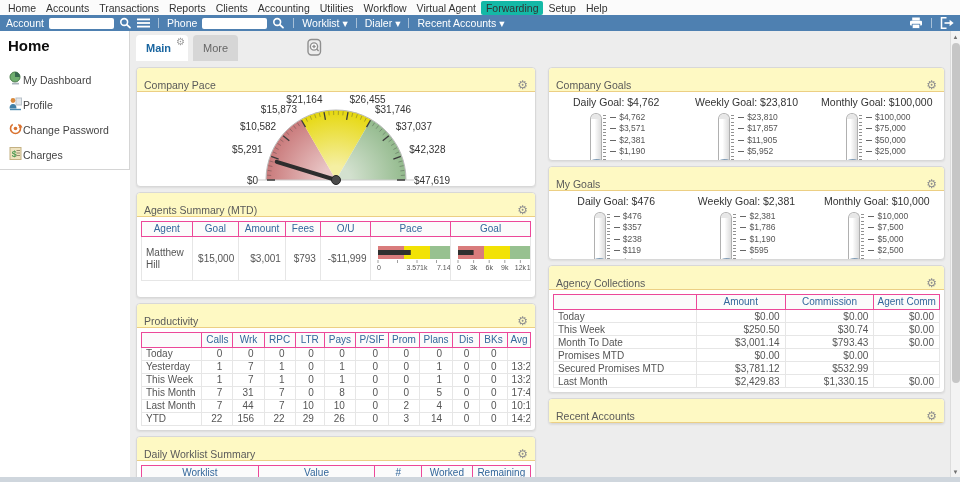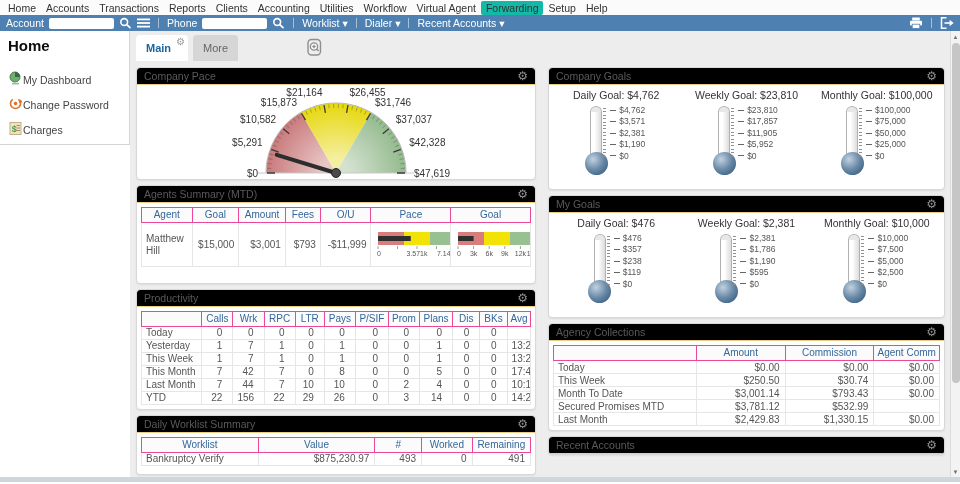--- a/index.html
+++ b/index.html
@@ -44,21 +44,21 @@
   .tab.inactive{background:#d6d6d6;color:#666}
   .tab-gear{position:absolute;top:1px;right:3px;font-size:10px;color:#9a9a9a;font-weight:normal}
   .add-dash{margin-left:62px;margin-bottom:3px;cursor:pointer;display:flex}
 
   
   .cols{display:flex;gap:12px;padding:6px 0 0 6px;align-items:flex-start}
   .col{display:flex;flex-direction:column;gap:5px}
   .col-l{width:400px}.col-r{width:397px}
   .widget{background:#fff;border:1px solid #d8d8d8;border-radius:4px;width:100%;
     box-shadow:0 1px 2px rgba(0,0,0,.07);overflow:hidden}
-  .whead{height:17px;background:#000000;display:flex;align-items:center;padding:0 7px;
+  .whead{height:24px;background:#fef9c3;display:flex;align-items:flex-end;padding:0 7px;
     font-size:10.5px;color:#5a5a5a;border-radius:3px 3px 0 0;border-bottom:1px solid #eccf84}
   .whead .gear{margin-left:auto;color:#8f8f8f;font-size:12px;cursor:pointer;line-height:12px}
 
   
   table{border-collapse:collapse;width:calc(100% - 8px);margin:4px;font-size:10px;
     color:#555;table-layout:fixed}
   th{color:#33679b;font-weight:normal;border:1px solid #ec4899;background:#fbfbfb;
     padding:2px 3px;line-height:10px;overflow:hidden;white-space:nowrap}
   td{border:1px solid #e6e6e6;padding:1px 4px;line-height:10px;height:13px;
     overflow:hidden;white-space:nowrap}
@@ -70,21 +70,21 @@
 
   
   .gauge-wrap{display:flex;justify-content:center;padding:1px 0;height:94px}
   svg text{font-family:"Liberation Sans",sans-serif}
 
   
   .agents-body{min-height:76px}
   .agents-body td{height:44px;vertical-align:middle}
 
   
-  .goals-body{padding:4px 2px 2px;height:104px}
+  .goals-body{padding:4px 2px 2px;height:68px}
   .goal-row{display:flex}
   .goal{flex:1;display:flex;flex-direction:column;align-items:center}
   .goal-head{font-size:10.5px;color:#333;margin-bottom:5px;white-space:nowrap}
   .thermo{display:flex}
   .tube-col{display:flex;flex-direction:column;align-items:center;width:18px}
   .tube{width:12px;height:52px;border:1px solid #b0b0b0;border-bottom:none;
     border-radius:6px 6px 0 0;background:linear-gradient(to right,#fff 35%,#f1f1f1 60%,#dcdcdc)}
   .tube::before{content:"";display:block;height:5px;background:#e7e7e7;border-radius:5px 5px 0 0}
   .bulb{width:23px;height:23px;border-radius:50%;margin-top:-6px;
     background:radial-gradient(circle at 35% 32%,#c2d2e0,#6687a5 50%,#2e5174)}
@@ -195,20 +195,31 @@
       <div id="side-items">
           <div class="side-item">
             <span class="ic">
               <svg width="15" height="15" viewBox="0 0 15 15">
                 <circle cx="7" cy="6" r="5" fill="#6fae6f" stroke="#4a7d4a"></circle>
                 <path d="M7 6 L7 1 A5 5 0 0 1 12 6 Z" fill="#37684e"></path>
                 <rect x="4" y="11.8" width="7" height="1.8" rx="0.5" fill="#aab4bb"></rect>
               </svg>
             </span>
             <span>My Dashboard</span>
+          </div>
+          <div class="side-item">
+            <span class="ic">
+              <svg width="15" height="15" viewBox="0 0 15 15">
+                <rect x="8" y="2" width="5.5" height="7" fill="#e3e7ea" stroke="#b9c2c9"></rect>
+                <circle cx="5" cy="4.5" r="2.4" fill="#d98a3d"></circle>
+                <path d="M1.5 12.5 Q1.5 8 5 8 Q8.5 8 8.5 12.5 Z" fill="#3f7fa6"></path>
+                <rect x="2" y="12.8" width="11" height="1.4" fill="#4a8ab0"></rect>
+              </svg>
+            </span>
+            <span>Profile</span>
           </div>
           <div class="side-item">
             <span class="ic">
               <svg width="15" height="15" viewBox="0 0 15 15">
                 <circle cx="7.5" cy="7.5" r="5" fill="none" stroke="#d9722f" stroke-width="1.6" stroke-dasharray="20 6"></circle>
                 <polygon points="12.5,3.2 14.6,6.6 10.7,6.8" fill="#d9722f"></polygon>
                 <circle cx="7.5" cy="7.5" r="1.8" fill="#d9722f"></circle>
               </svg>
             </span>
             <span>Change Password</span>
@@ -488,21 +499,21 @@
                     <td class="num">0</td>
                     <td class="num">0</td>
                     <td class="num">1</td>
                     <td class="num">0</td>
                     <td class="num">0</td>
                     <td class="num">13:27</td>
                   </tr>
                   <tr>
                     <td class="lbl">This Month</td>
                     <td class="num">7</td>
-                    <td class="num">42</td>
+                    <td class="num">31</td>
                     <td class="num">7</td>
                     <td class="num">0</td>
                     <td class="num">8</td>
                     <td class="num">0</td>
                     <td class="num">0</td>
                     <td class="num">5</td>
                     <td class="num">0</td>
                     <td class="num">0</td>
                     <td class="num">17:42</td>
                   </tr>
@@ -729,20 +740,26 @@
                     <td class="money">$30.74</td>
                     <td class="money">$0.00</td>
                   </tr>
                   <tr>
                     <td class="lbl">Month To Date</td>
                     <td class="money">$3,001.14</td>
                     <td class="money">$793.43</td>
                     <td class="money">$0.00</td>
                   </tr>
                   <tr>
+                    <td class="lbl">Promises MTD</td>
+                    <td class="money">$0.00</td>
+                    <td class="money">$0.00</td>
+                    <td class="money"></td>
+                  </tr>
+                  <tr>
                     <td class="lbl">Secured Promises MTD</td>
                     <td class="money">$3,781.12</td>
                     <td class="money">$532.99</td>
                     <td class="money"></td>
                   </tr>
                   <tr>
                     <td class="lbl">Last Month</td>
                     <td class="money">$2,429.83</td>
                     <td class="money">$1,330.15</td>
                     <td class="money">$0.00</td>

